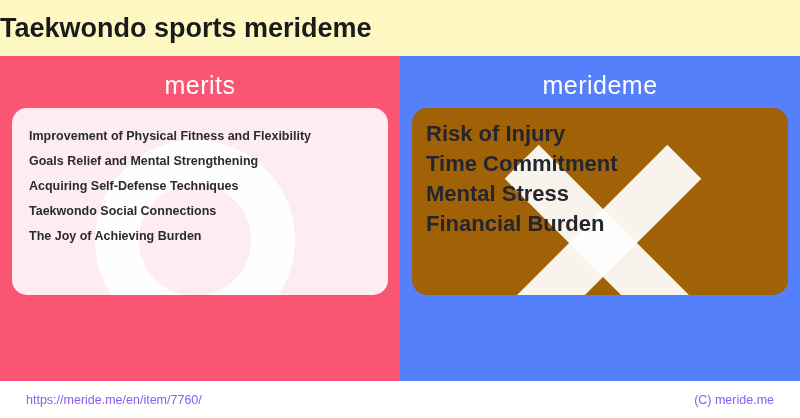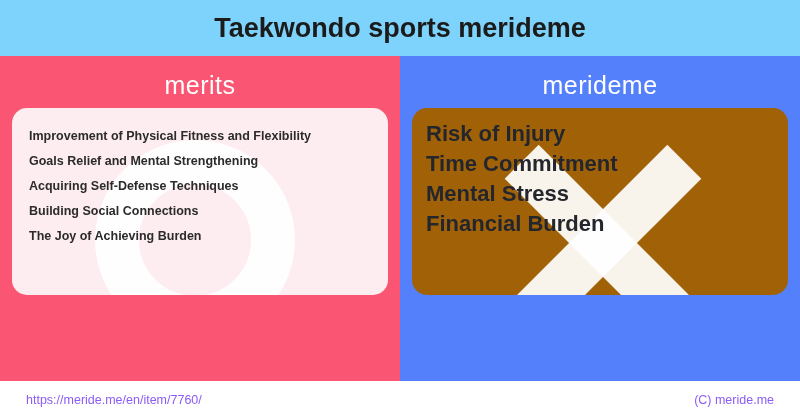--- a/index.html
+++ b/index.html
@@ -23,22 +23,21 @@
 
   
   .title-bar {
     position: absolute;
     left: 0;
     top: 0;
     width: 800px;
     height: 56px;
     display: flex;
     align-items: center;
-    justify-content: center;
-    background: #7dd3fc;
+    background: #fef9c3;
   }
   .title-text {
     font-size: 27px;
     font-weight: bold;
     color: #1b1b1b;
     letter-spacing: 0px;
     white-space: nowrap;
   }
 
   
@@ -184,21 +183,21 @@
   <div class="panels">
 
     <div class="panel merits">
       <div class="panel-heading">merits</div>
       <div class="card merits-card">
         <div class="wm wm-ring"></div>
         <ul class="list merits-list">
           <li>Improvement of Physical Fitness and Flexibility</li>
           <li>Goals Relief and Mental Strengthening</li>
           <li>Acquiring Self-Defense Techniques</li>
-          <li>Building Social Connections</li>
+          <li>Taekwondo Social Connections</li>
           <li>The Joy of Achieving Burden</li>
         </ul>
       </div>
     </div>
 
     <div class="panel demerits">
       <div class="panel-heading">merideme</div>
       <div class="card demerits-card">
         <div class="wm wm-cross">
           <span class="a"></span>

